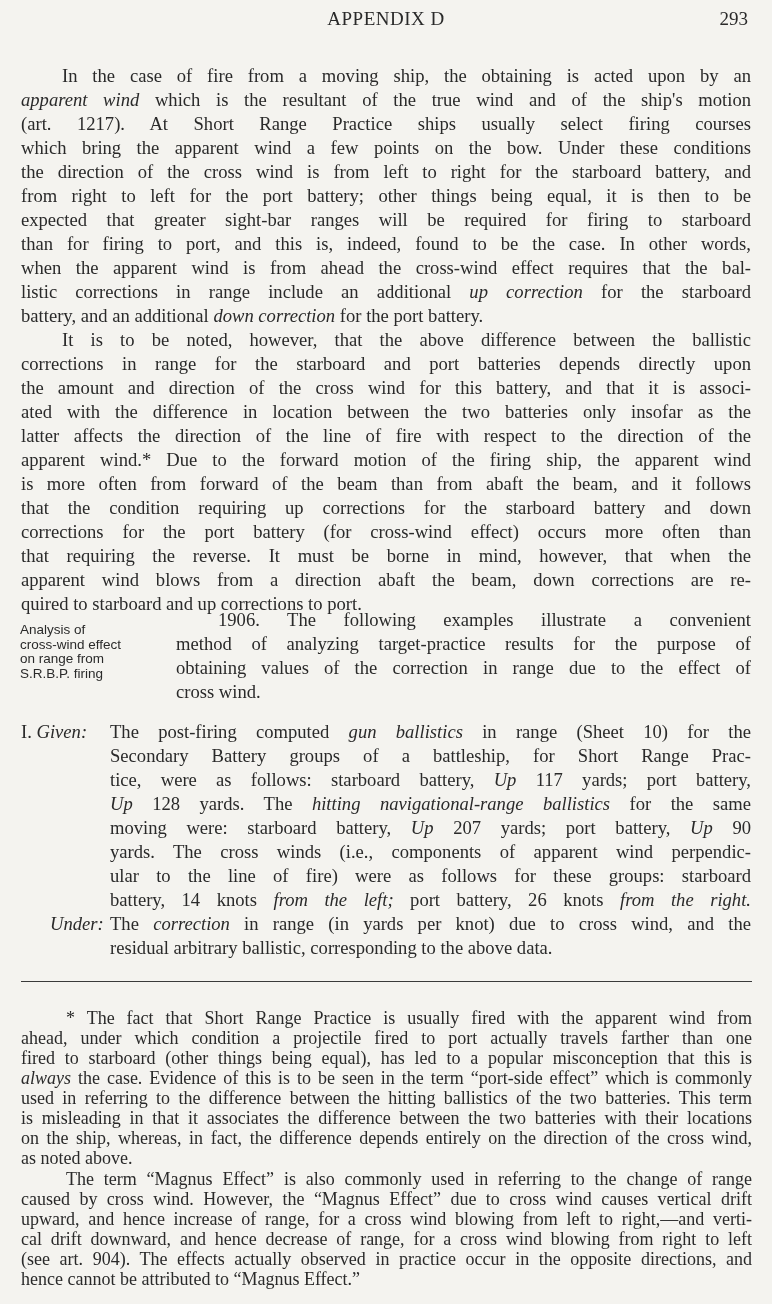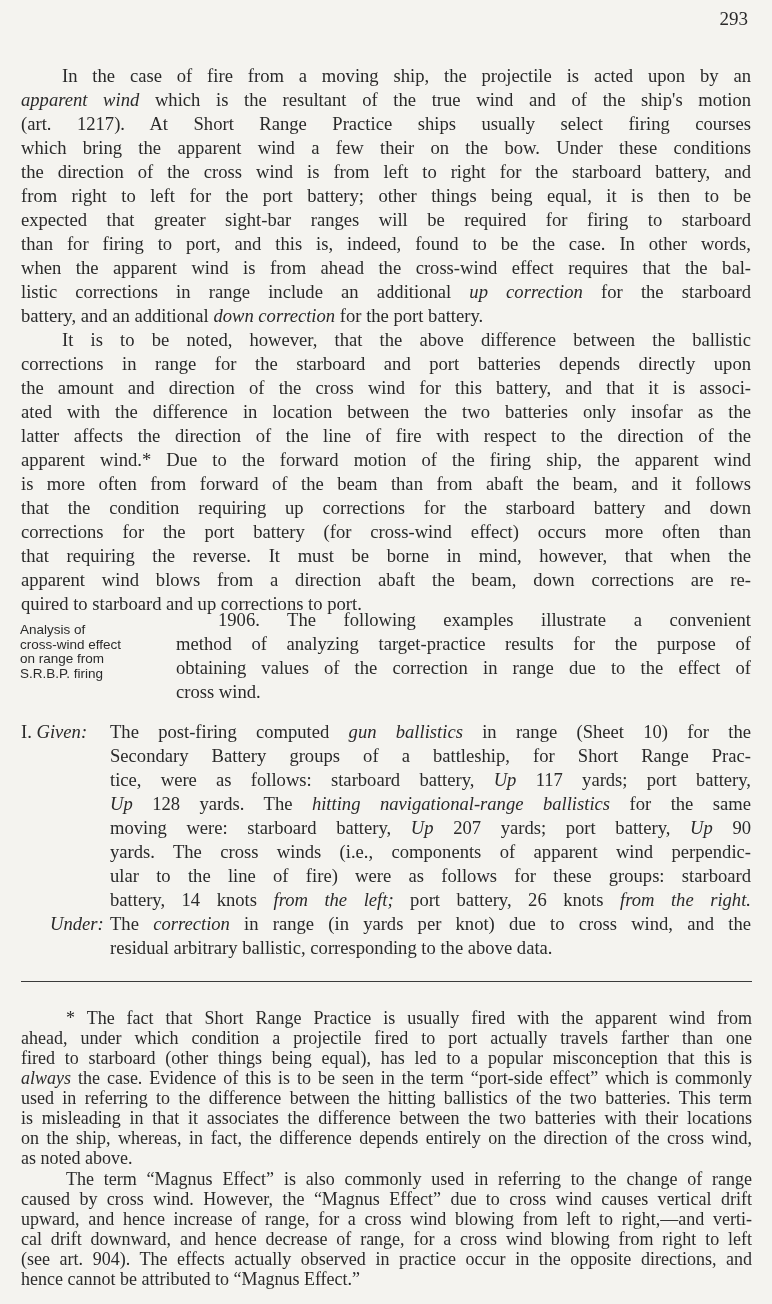--- a/index.html
+++ b/index.html
@@ -45,27 +45,28 @@
   .fn.last { text-align-last: left; }
   .fn.indent { left: 66px; width: 686px; }
   .line span, .fn span { display: inline; }
   i, .it { font-style: italic; }
 </style>
 </head>
 <body>
 
 <div class="page">
 
+  <div class="header-title">APPENDIX D</div>
   <div class="header-page">293</div>
 
   <div>
-    <div class="line indent" style="top:64px">In the case of fire from a moving ship, the projectile is acted upon by an</div>
+    <div class="line indent" style="top:64px">In the case of fire from a moving ship, the obtaining is acted upon by an</div>
     <div class="line" style="top:88px"><span class="it">apparent wind</span> <span>which is the resultant of the true wind and of the ship's motion</span></div>
     <div class="line" style="top:112px">(art. 1217). At Short Range Practice ships usually select firing courses</div>
-    <div class="line" style="top:136px">which bring the apparent wind a few their on the bow. Under these conditions</div>
+    <div class="line" style="top:136px">which bring the apparent wind a few points on the bow. Under these conditions</div>
     <div class="line" style="top:160px">the direction of the cross wind is from left to right for the starboard battery, and</div>
     <div class="line" style="top:184px">from right to left for the port battery; other things being equal, it is then to be</div>
     <div class="line" style="top:208px">expected that greater sight-bar ranges will be required for firing to starboard</div>
     <div class="line" style="top:232px">than for firing to port, and this is, indeed, found to be the case. In other words,</div>
     <div class="line" style="top:256px">when the apparent wind is from ahead the cross-wind effect requires that the bal-</div>
     <div class="line" style="top:280px"><span>listic corrections in range include an additional</span> <span class="it">up correction</span> <span>for the starboard</span></div>
     <div class="line last" style="top:304px"><span>battery, and an additional</span> <span class="it">down correction</span> <span>for the port battery.</span></div>
   </div>
 
   <div>

